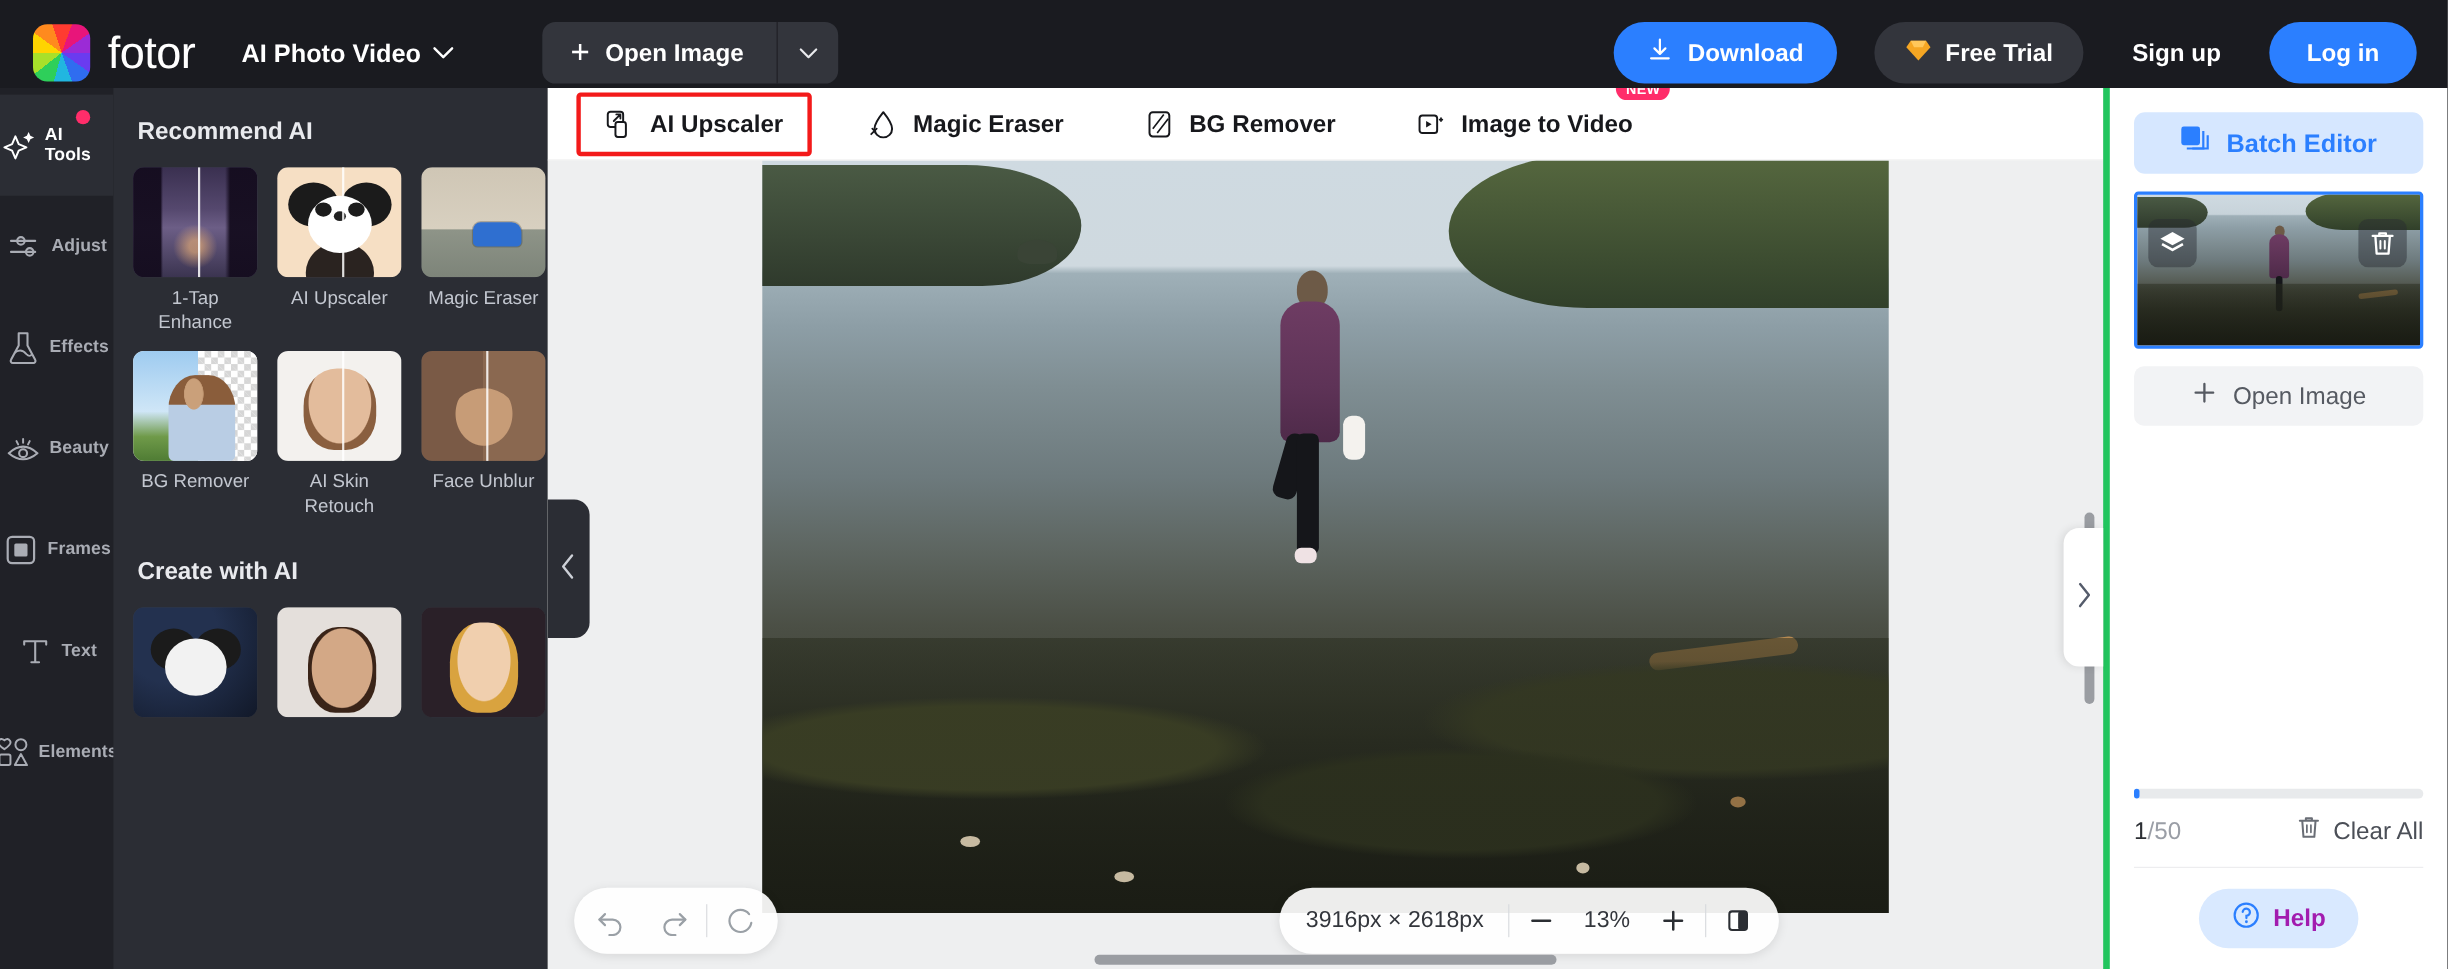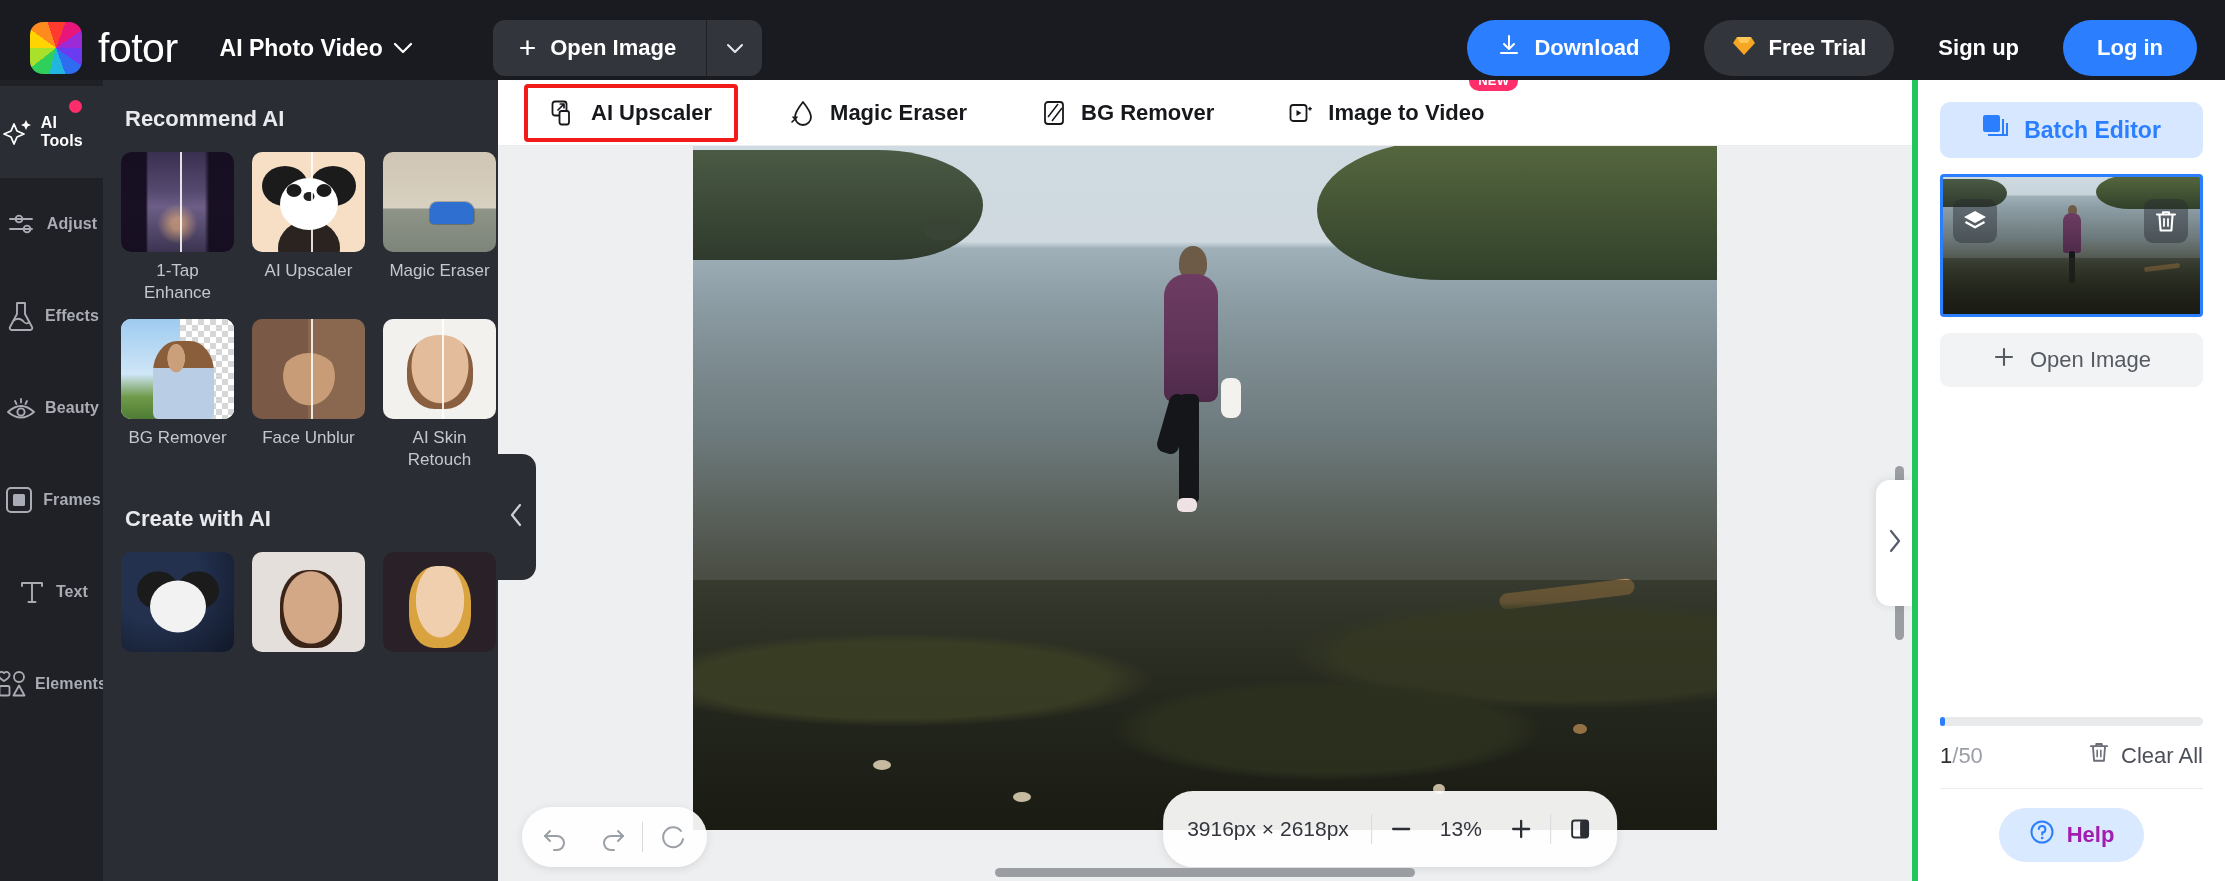--- a/index.html
+++ b/index.html
@@ -364,21 +364,21 @@
   
   .bottombar-left {
     position: absolute; left: 24px; bottom: 14px;
     height: 60px; background: rgba(255,255,255,.92);
     border-radius: 30px; display: flex; align-items: center;
     padding: 0 8px; gap: 4px; box-shadow: 0 2px 10px rgba(0,0,0,.10);
   }
   .bottombar-right {
     position: absolute; left: 50%; transform: translateX(-50%);
     bottom: 14px;
-    height: 76px; background: rgba(255,255,255,.92);
+    height: 60px; background: rgba(255,255,255,.92);
     border-radius: 30px; display: flex; align-items: center;
     padding: 0 14px; gap: 6px; box-shadow: 0 2px 10px rgba(0,0,0,.10);
     margin-left: 185px;
   }
   .icon-btn {
     width: 52px; height: 52px; border-radius: 26px;
     display: flex; align-items: center; justify-content: center;
     cursor: pointer; color: #9aa0a6;
   }
   .icon-btn svg { display: block; }
@@ -679,31 +679,31 @@
               <div class="art-bgremover">
                 <div class="sky"></div>
                 <div class="checker"></div>
                 <div class="person"></div>
               </div>
             </div>
           <div class="tile-label">BG Remover</div>
         </div>
         <div class="tile">
           <div class="tile-thumb">
+              <div class="art-skinretouch"></div>
+              <div class="divider"></div>
+            </div>
+          <div class="tile-label">AI Skin Retouch</div>
+        </div>
+        <div class="tile">
+          <div class="tile-thumb">
               <div class="art-faceunblur"></div>
               <div class="divider"></div>
             </div>
           <div class="tile-label">Face Unblur</div>
-        </div>
-        <div class="tile">
-          <div class="tile-thumb">
-              <div class="art-skinretouch"></div>
-              <div class="divider"></div>
-            </div>
-          <div class="tile-label">AI Skin Retouch</div>
         </div>
       </div>
 
       <div class="section-gap"></div>
 
       <div class="panel-title">Create with AI</div>
 
       <div class="tile-grid">
         <div class="tile">
           <div class="tile-thumb">

